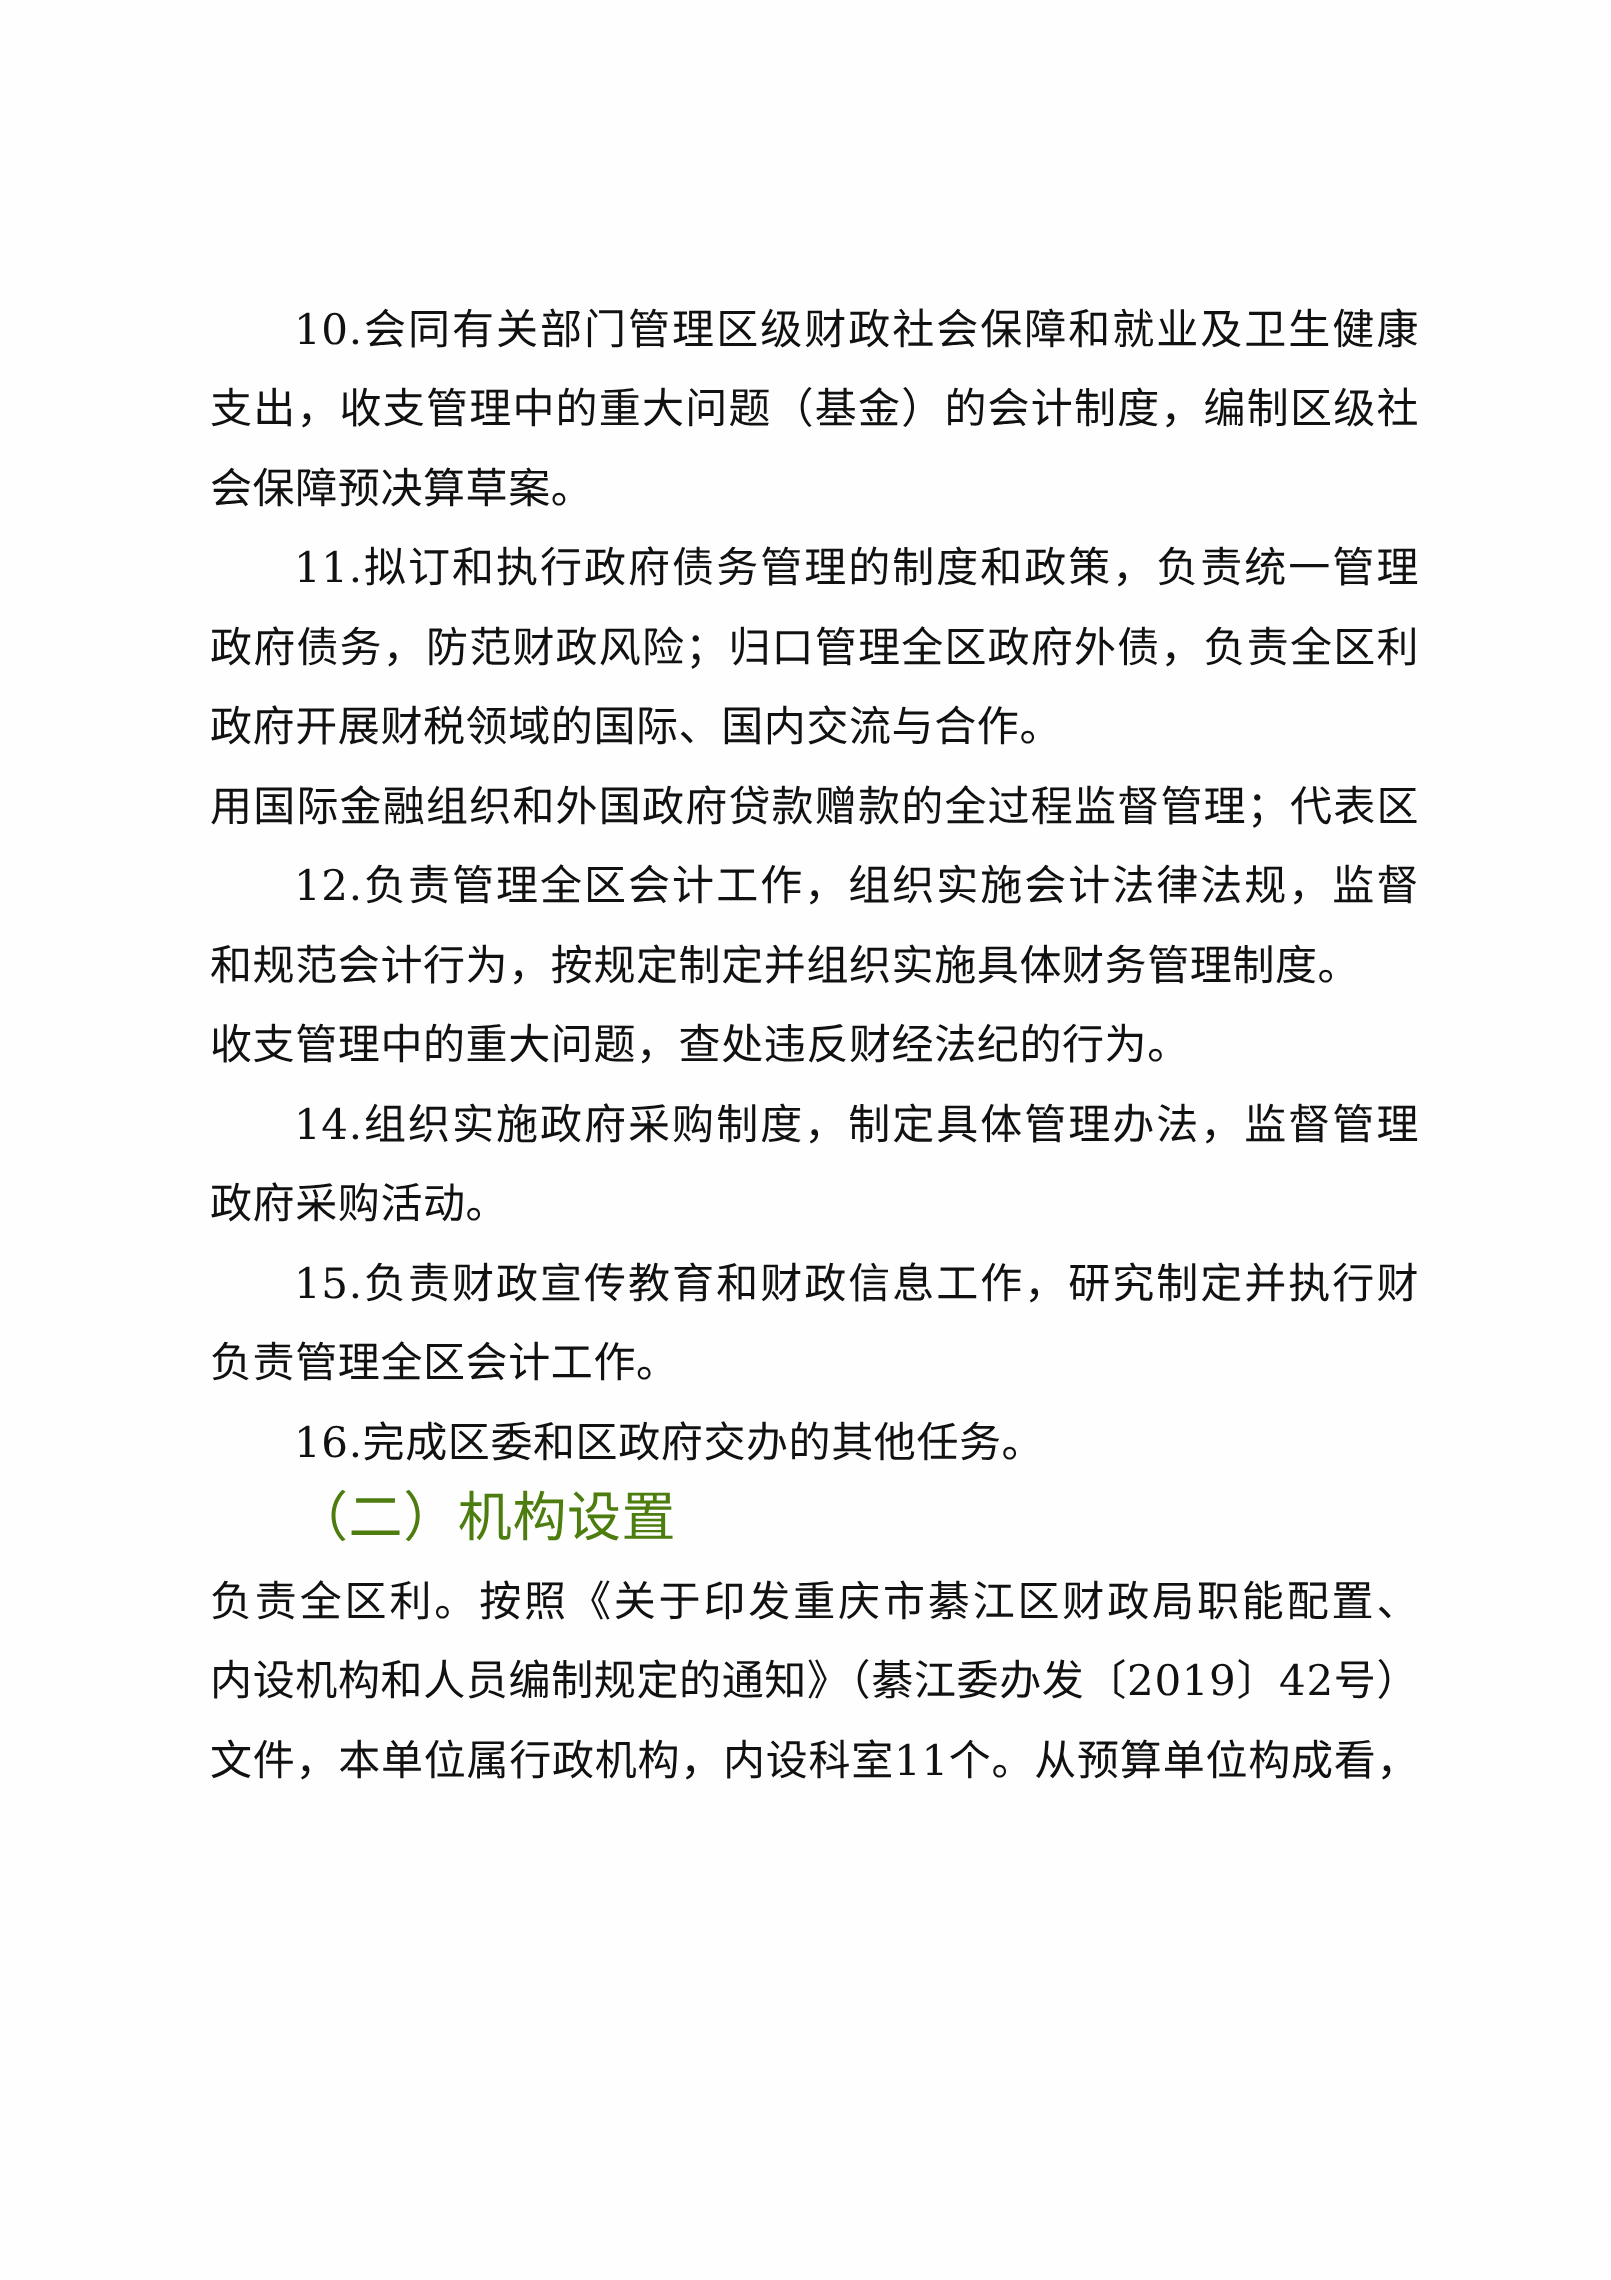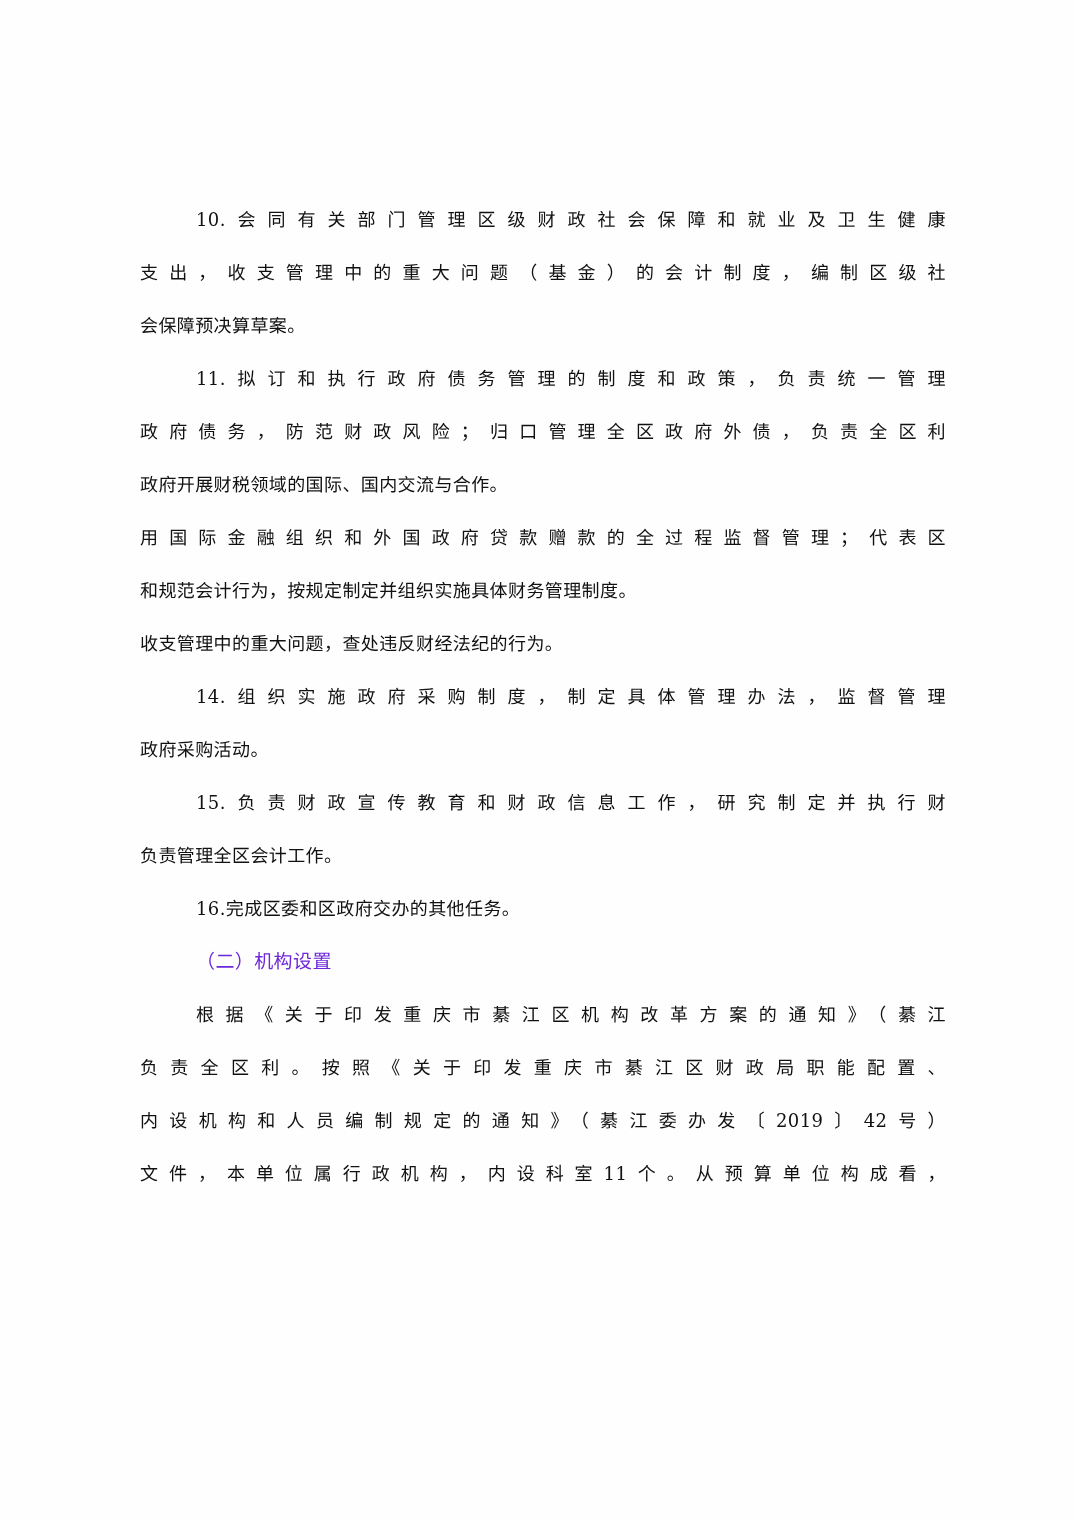--- a/index.html
+++ b/index.html
@@ -22,21 +22,21 @@
   .doc-body {
     position: absolute;
     left: 140px;
     top: 193px;
     width: 806px;
   }
 
   
   .line {
     font-family: "DejaVu Serif", "Liberation Serif", serif;
-    font-size: 18px;
+    font-size: 28px;
     line-height: 53px;
     height: 53px;
     color: #111111;
     white-space: pre;
     letter-spacing: 0.4px;
     text-align: justify;
     font-weight: 400;
     -webkit-font-smoothing: antialiased;
   }
 
@@ -48,58 +48,58 @@
   
   .line.justify {
     text-align-last: justify;
   }
 
   .line.flush-left {
     text-align-last: left;
   }
 
   .heading {
-    font-family: Liberation Sans, sans-serif;
-    font-size: 19px;
+    font-family: Liberation Mono, monospace;
+    font-size: 36px;
     line-height: 53px;
     height: 53px;
-    color: #6d28d9;
+    color: #4d7c0f;
     white-space: pre;
     text-indent: 56px;
     letter-spacing: 0.4px;
   }
 </style>
 </head>
 <body>
 
 <div class="page">
   <div class="doc-body">
 
     <div class="line indent justify">10.会同有关部门管理区级财政社会保障和就业及卫生健康</div>
     <div class="line justify">支出，收支管理中的重大问题（基金）的会计制度，编制区级社</div>
     <div class="line flush-left">会保障预决算草案。</div>
 
     <div class="line indent justify">11.拟订和执行政府债务管理的制度和政策，负责统一管理</div>
     <div class="line justify">政府债务，防范财政风险；归口管理全区政府外债，负责全区利</div>
     <div class="line flush-left">政府开展财税领域的国际、国内交流与合作。</div>
     <div class="line justify">用国际金融组织和外国政府贷款赠款的全过程监督管理；代表区</div>
 
+    <div class="line indent justify">12.负责管理全区会计工作，组织实施会计法律法规，监督</div>
     <div class="line flush-left">和规范会计行为，按规定制定并组织实施具体财务管理制度。</div>
 
     <div class="line flush-left">收支管理中的重大问题，查处违反财经法纪的行为。</div>
 
     <div class="line indent justify">14.组织实施政府采购制度，制定具体管理办法，监督管理</div>
     <div class="line flush-left">政府采购活动。</div>
 
     <div class="line indent justify">15.负责财政宣传教育和财政信息工作，研究制定并执行财</div>
     <div class="line flush-left">负责管理全区会计工作。</div>
 
     <div class="line indent flush-left">16.完成区委和区政府交办的其他任务。</div>
 
     <div class="heading">（二）机构设置</div>
 
-    <div class="line indent justify">根据《关于印发重庆市綦江区机构改革方案的通知》（綦江</div>
     <div class="line justify">负责全区利。按照《关于印发重庆市綦江区财政局职能配置、</div>
     <div class="line justify">内设机构和人员编制规定的通知》（綦江委办发〔2019〕42号）</div>
     <div class="line justify">文件，本单位属行政机构，内设科室11个。从预算单位构成看，</div>
 
   </div>
 </div>
 
 </body></html>

